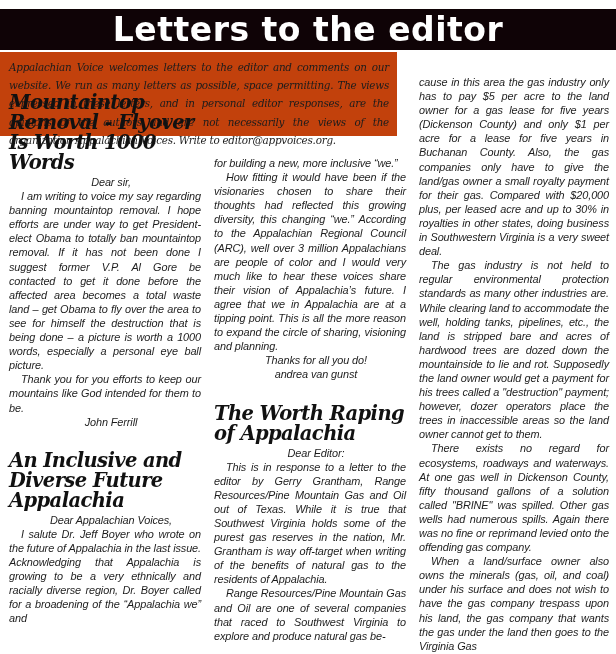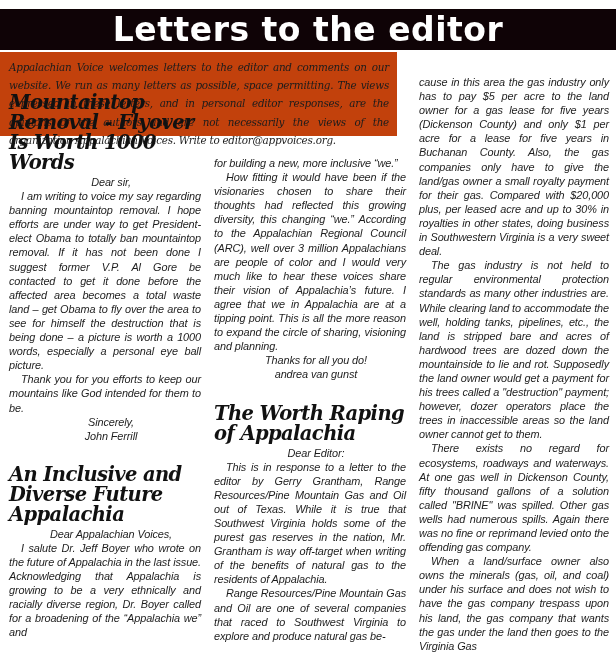--- a/index.html
+++ b/index.html
@@ -92,21 +92,20 @@
 
 <div class="intro">
   <div class="intro-text">Appalachian Voice welcomes letters to the editor and comments on our website. We run as many letters as possible, space permitting. The views expressed in these letters, and in personal editor responses, are the opinions of the authors and are not necessarily the views of the organization Appalachian Voices. Write to editor@appvoices.org.</div>
 </div>
 
 <div class="col" id="col1">
   <div class="headline" style="margin-top:-63px;">Mountaintop Removal - Flyover Is Worth 1000 Words</div>
   <p class="sig">Dear sir,</p>
   <p>I am writing to voice my say regarding banning mountaintop removal. I hope efforts are under way to get President-elect Obama to totally ban mountaintop removal. If it has not been done I suggest former V.P. Al Gore be contacted to get it done before the affected area becomes a total waste land – get Obama to fly over the area to see for himself the destruction that is being done – a picture is worth a 1000 words, especially a personal eye ball picture.</p>
   <p>Thank you for you efforts to keep our mountains like God intended for them to be.</p>
-  <p class="sig">Sincerely,</p>
   <p class="sig">John Ferrill</p>
   <div class="gap"></div>
   <div class="headline">An Inclusive and Diverse Future Appalachia</div>
   <p class="sig">Dear Appalachian Voices,</p>
   <p>I salute Dr. Jeff Boyer who wrote on the future of Appalachia in the last issue. Acknowledging that Appalachia is growing to be a very ethnically and racially diverse region, Dr. Boyer called for a broadening of the “Appalachia we” and</p>
 </div>
 
 <div class="col" id="col2">
   <p class="noindent">for building a new, more inclusive “we.”</p>
   <p>How fitting it would have been if the visionaries chosen to share their thoughts had reflected this growing diversity, this changing “we.”  According to the Appalachian Regional Council (ARC), well over 3 million Appalachians are people of color and I would very much like to hear these voices share their vision of Appalachia’s future.  I agree that we in Appalachia are at a tipping point.  This is all the more reason to expand the circle of sharing, visioning and planning.</p>

